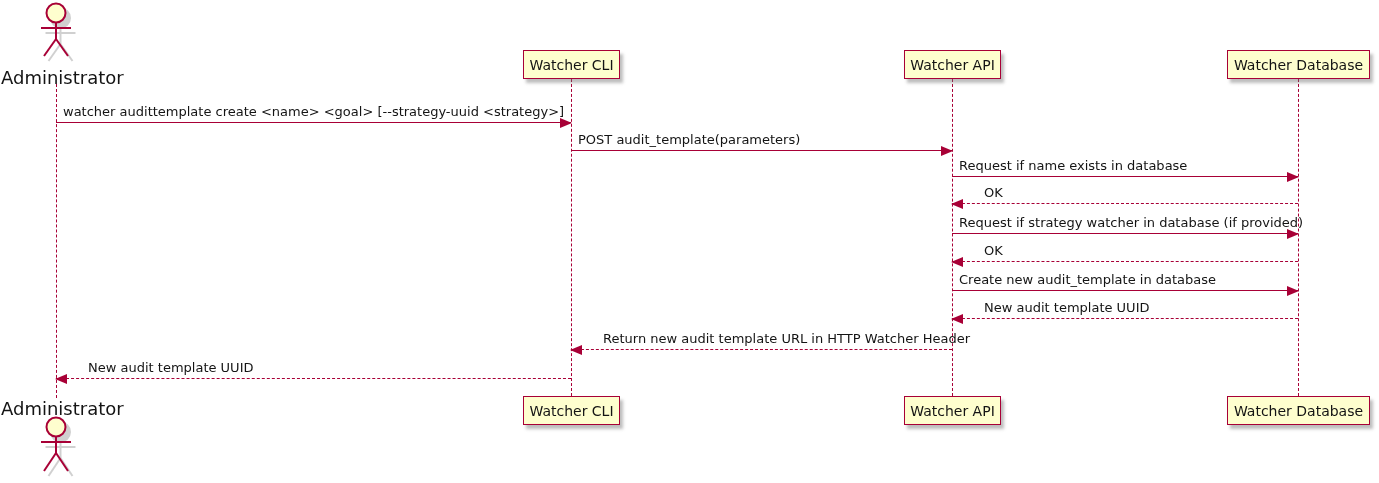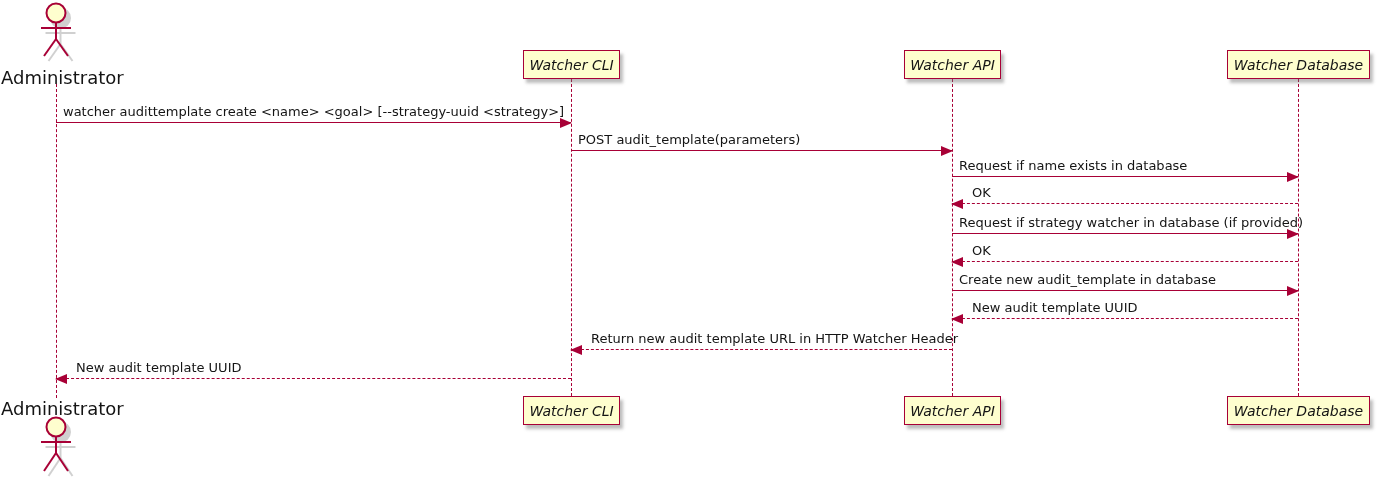--- a/index.html
+++ b/index.html
@@ -19,35 +19,35 @@
   
   .lifeline{position:absolute;width:0;border-left:1px dashed var(--accent)}
 
   
   .pbox{
     position:absolute;height:29px;
     background:var(--fill);
     border:1.6px solid var(--accent);
     box-shadow:3px 4px 3px rgba(110,110,110,.45);
     display:flex;align-items:center;justify-content:center;
-    font-size:14px;white-space:nowrap;font-style:italic;
+    font-size:14px;white-space:nowrap;
   }
 
   
   .actor-label{position:absolute;width:110px;text-align:center;font-size:18px;white-space:nowrap}
   .actor-svg{position:absolute}
 
   
   .msg{position:absolute;height:20px}
   .msg-label{
     position:absolute;top:0;left:0;right:0;height:16px;line-height:16px;
     font-size:13px;white-space:nowrap;overflow:visible;
   }
   .ltr .msg-label{padding-left:7px;text-align:left}
-  .rtl .msg-label{padding-left:20px;text-align:left}
+  .rtl .msg-label{padding-left:32px;text-align:left}
   .msg-line{position:absolute;left:0;right:0;top:18px;height:0;border-top:1px solid var(--accent)}
   .dashed .msg-line{border-top-style:dashed}
   .arrowhead{
     position:absolute;top:13.5px;width:0;height:0;
     border-top:5px solid transparent;border-bottom:5px solid transparent;
   }
   .arrowhead.right{right:-1px;border-left:12px solid var(--accent)}
   .arrowhead.left{left:-1px;border-right:12px solid var(--accent)}
 </style>
 </head>

